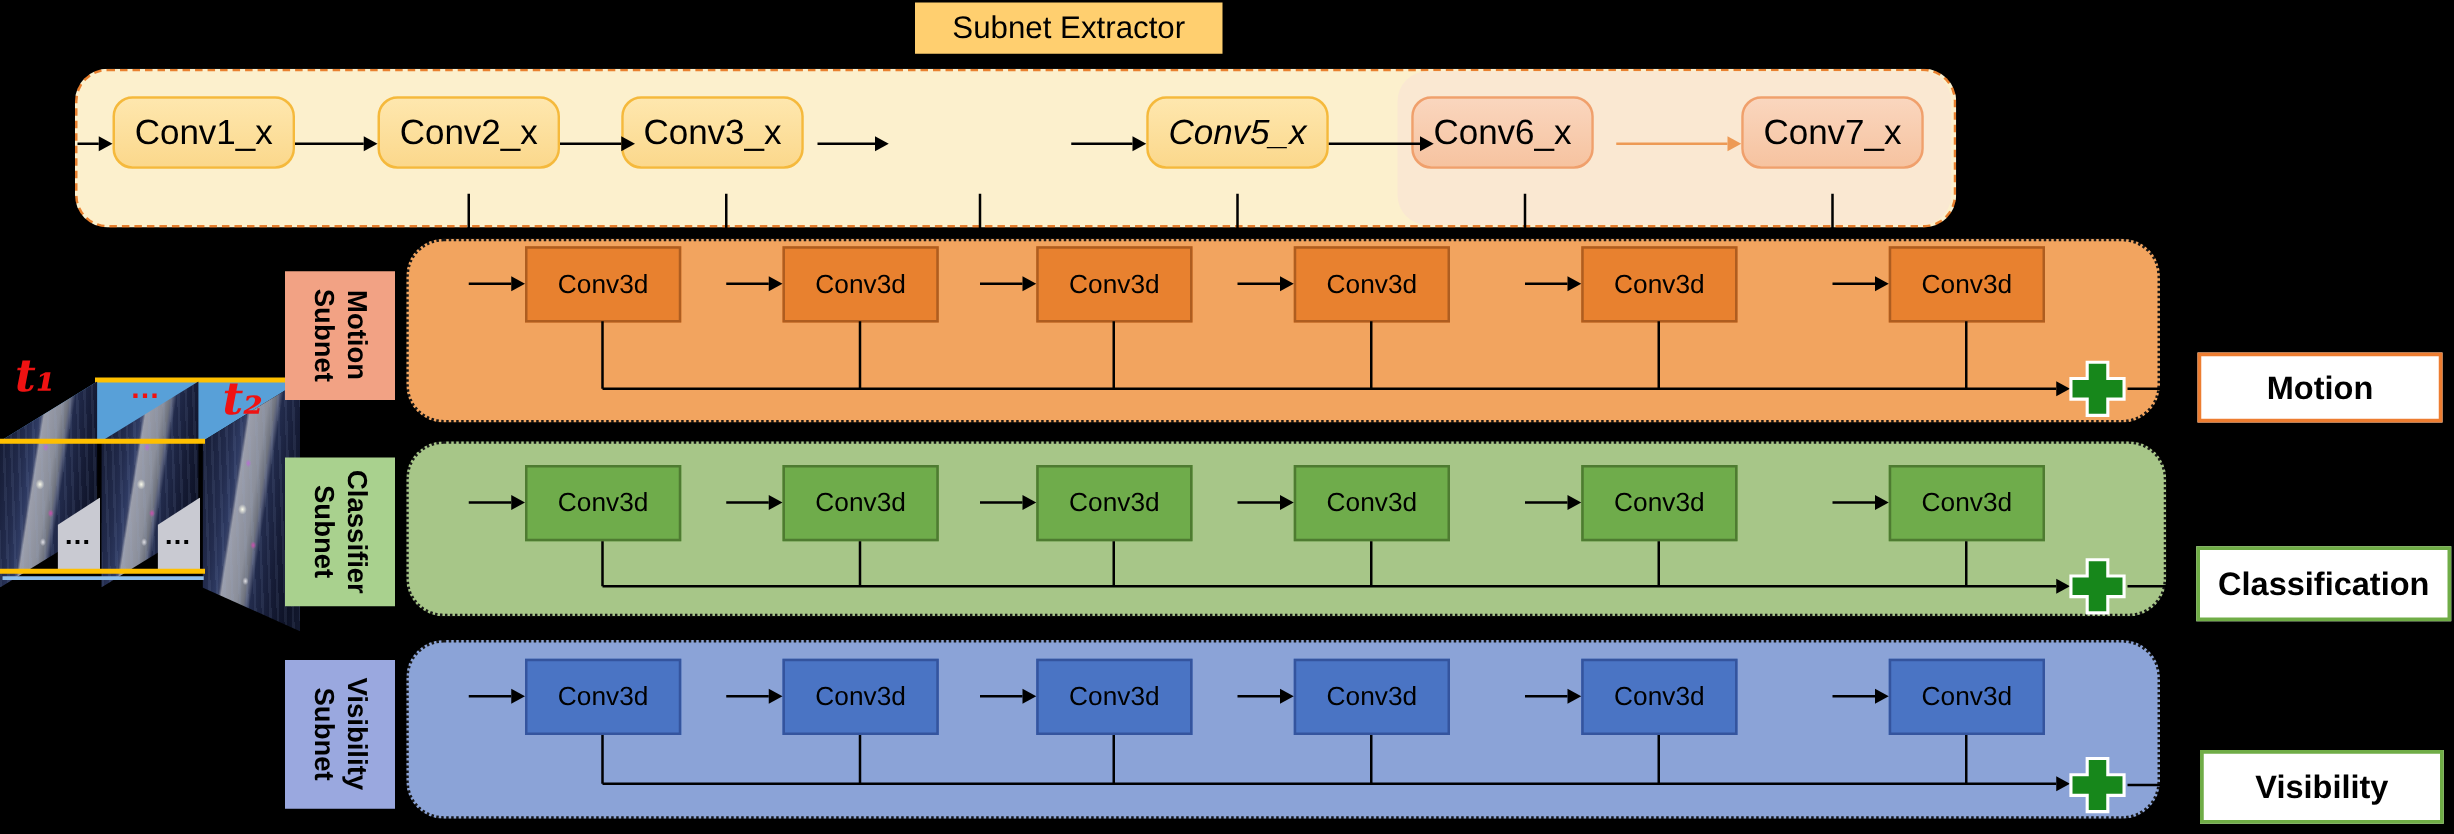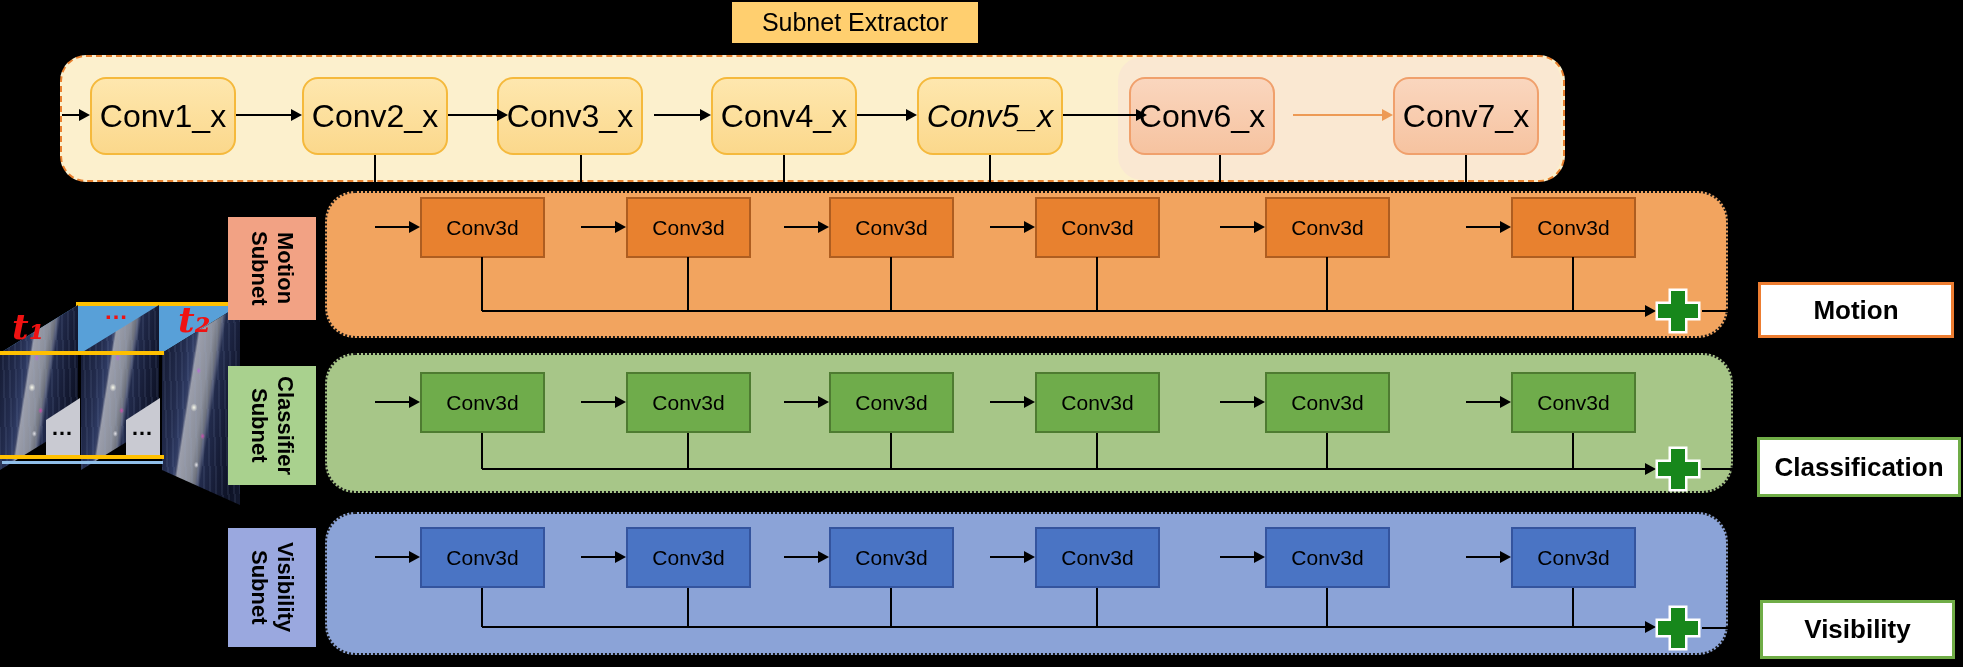--- a/index.html
+++ b/index.html
@@ -12,22 +12,22 @@
     border-left:11px solid #000;border-top:6px solid transparent;border-bottom:6px solid transparent;}
   .hline.orange{background:#ED9A55;}
   .hline.orange.arr::after{border-left-color:#ED9A55;}
   .vline{position:absolute;width:2px;background:#000;}
   
   .fe-wrap{left:60px;top:55px;width:1505px;height:127px;border-radius:26px;
     background:#FCF0CD;border:2.5px dashed #E8802F;box-sizing:border-box;}
   .fe-hl{left:1118px;top:57px;width:443px;height:123px;border-radius:24px;background:#FAE8D2;}
   .fe-title{left:732px;top:2px;width:246px;height:41px;background:#FFCF6F;
     display:flex;align-items:center;justify-content:center;font-size:25px;}
-  .fe-box{top:77px;width:146px;height:78px;border-radius:16px;box-sizing:border-box;
-    display:flex;align-items:center;justify-content:center;font-size:32px;}
+  .fe-box{top:77px;width:146px;height:58px;border-radius:16px;box-sizing:border-box;
+    display:flex;align-items:center;justify-content:center;font-size:28px;}
   .fe-box.yellow{background:linear-gradient(#FEE7AE,#FBD88C);border:2px solid #F5B93C;}
   .fe-box.salmon{background:linear-gradient(#FAD6BE,#F6C3A0);border:2px solid #F0A06C;}
   
   .row-box{border-radius:30px;border:2px dotted #161616;box-sizing:border-box;}
   .row-motion{left:325px;top:191px;width:1403px;height:147px;background:#F2A45F;}
   .row-class{left:325px;top:353px;width:1408px;height:140px;background:#A7C688;}
   .row-vis{left:325px;top:512px;width:1403px;height:143px;background:#8BA3D7;}
   .side-label{width:88px;writing-mode:vertical-rl;display:flex;flex-direction:column;
     align-items:center;justify-content:center;font-weight:bold;font-size:22px;line-height:1.2;}
   .side-label div{display:block;}
@@ -65,33 +65,32 @@
     <div class="abs frame" style="left:0;top:305px;height:165px;clip-path:polygon(0 48px,78px 0,78px 117px,0 165px);"></div>
     <div class="abs frame" style="left:81px;top:305px;height:165px;clip-path:polygon(0 48px,78px 0,78px 117px,0 165px);"></div>
     <div class="abs frame" style="left:162px;top:305px;height:205px;clip-path:polygon(0 48px,78px 0,78px 200px,0 165px);"></div>
     <div class="abs" style="left:0;top:351px;width:164px;height:4px;background:#FFC000;"></div>
     <div class="abs wedge" style="left:46px;top:398px;"></div>
     <div class="abs wedge" style="left:126px;top:398px;"></div>
     <div class="abs dots" style="left:51px;top:415px;font-size:22px;color:#000;">…</div>
     <div class="abs dots" style="left:131px;top:415px;font-size:22px;color:#000;">…</div>
     <div class="abs" style="left:0;top:455px;width:164px;height:4px;background:#FFC000;"></div>
     <div class="abs" style="left:2px;top:461px;width:161px;height:3px;background:#90BFEA;"></div>
-    <div class="abs tlabel" style="left:12px;top:305px;color:#EF1212;">t₁</div>
+    <div class="abs tlabel" style="left:12px;top:280px;color:#EF1212;">t₁</div>
     <div class="abs dots" style="left:104px;top:297px;font-size:24px;color:#EF1212;">…</div>
     <div class="abs tlabel" style="left:178px;top:298px;color:#EF1212;">t₂</div>
   </div>
 
   <div class="abs fe-wrap"></div>
   <div class="abs fe-hl"></div>
   <div class="abs fe-title">Subnet Extractor</div>
 
   <div class="abs fe-box yellow" style="left:90px;">Conv1_x</div>
   <div class="abs fe-box yellow" style="left:302px;">Conv2_x</div>
   <div class="abs fe-box yellow" style="left:497px;">Conv3_x</div>
-  <div class="abs fe-box yellow" style="left:711px;">Conv4_x</div>
   <div class="abs fe-box yellow" style="left:917px;font-style:italic;">Conv5_x</div>
   <div class="abs fe-box salmon" style="left:1129px;">Conv6_x</div>
   <div class="abs fe-box salmon" style="left:1393px;">Conv7_x</div>
 
   <div class="hline arr" style="left:62px;top:114px;width:17px;"></div>
   <div class="hline arr" style="left:236px;top:114px;width:55px;"></div>
   <div class="hline arr" style="left:448px;top:114px;width:49px;"></div>
   <div class="hline arr" style="left:654px;top:114px;width:46px;"></div>
   <div class="hline arr" style="left:857px;top:114px;width:49px;"></div>
   <div class="hline arr" style="left:1063px;top:114px;width:73px;"></div>

